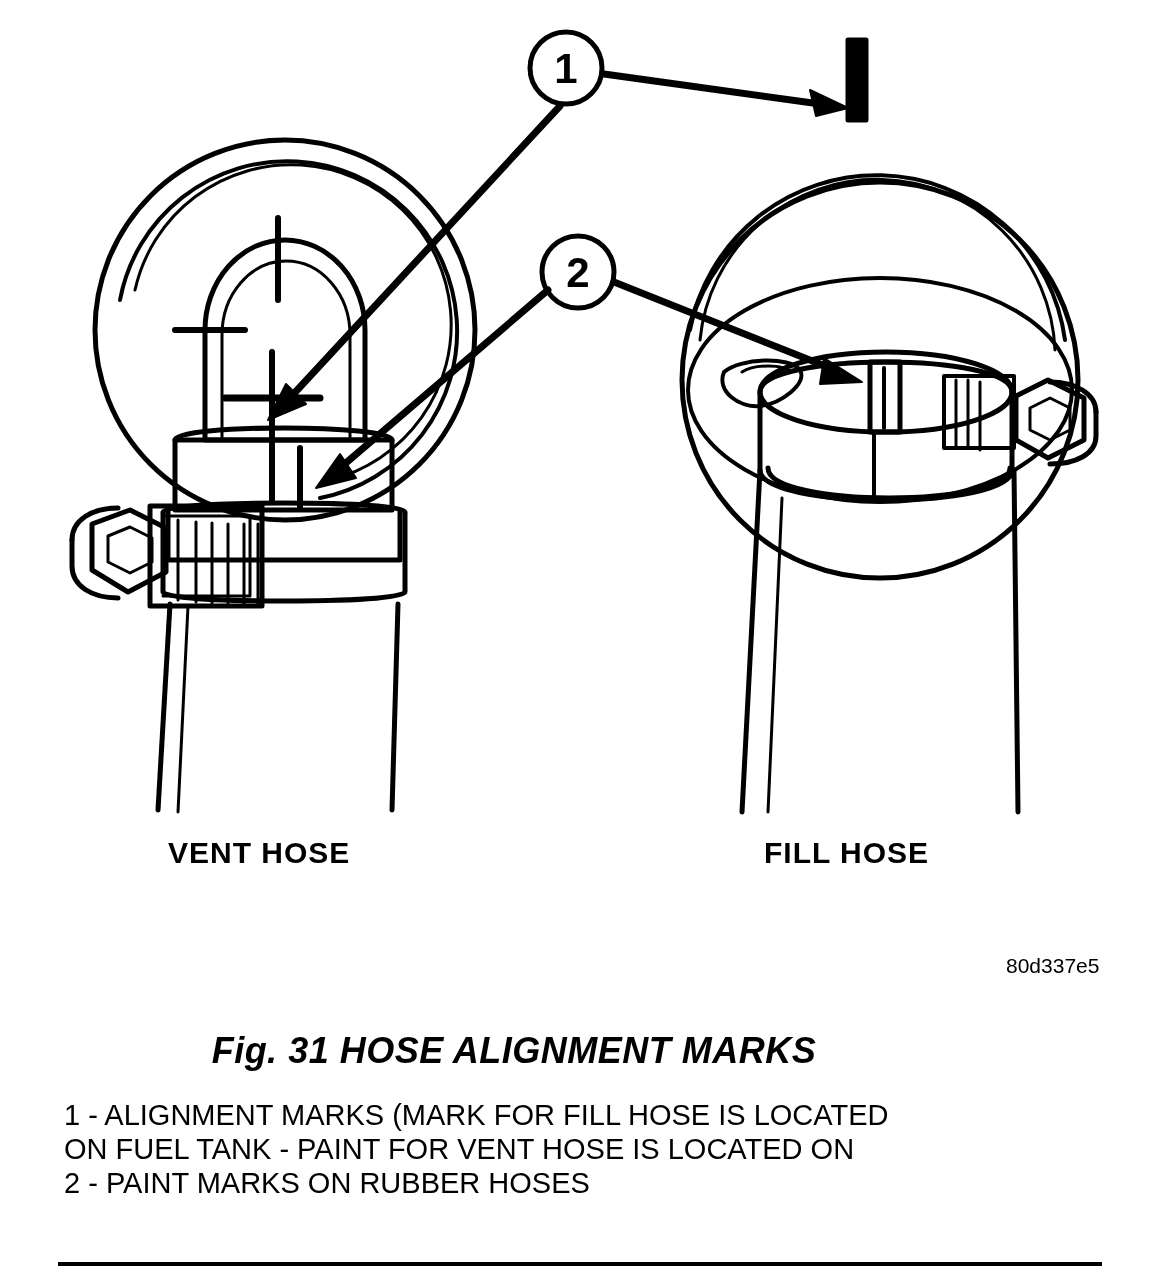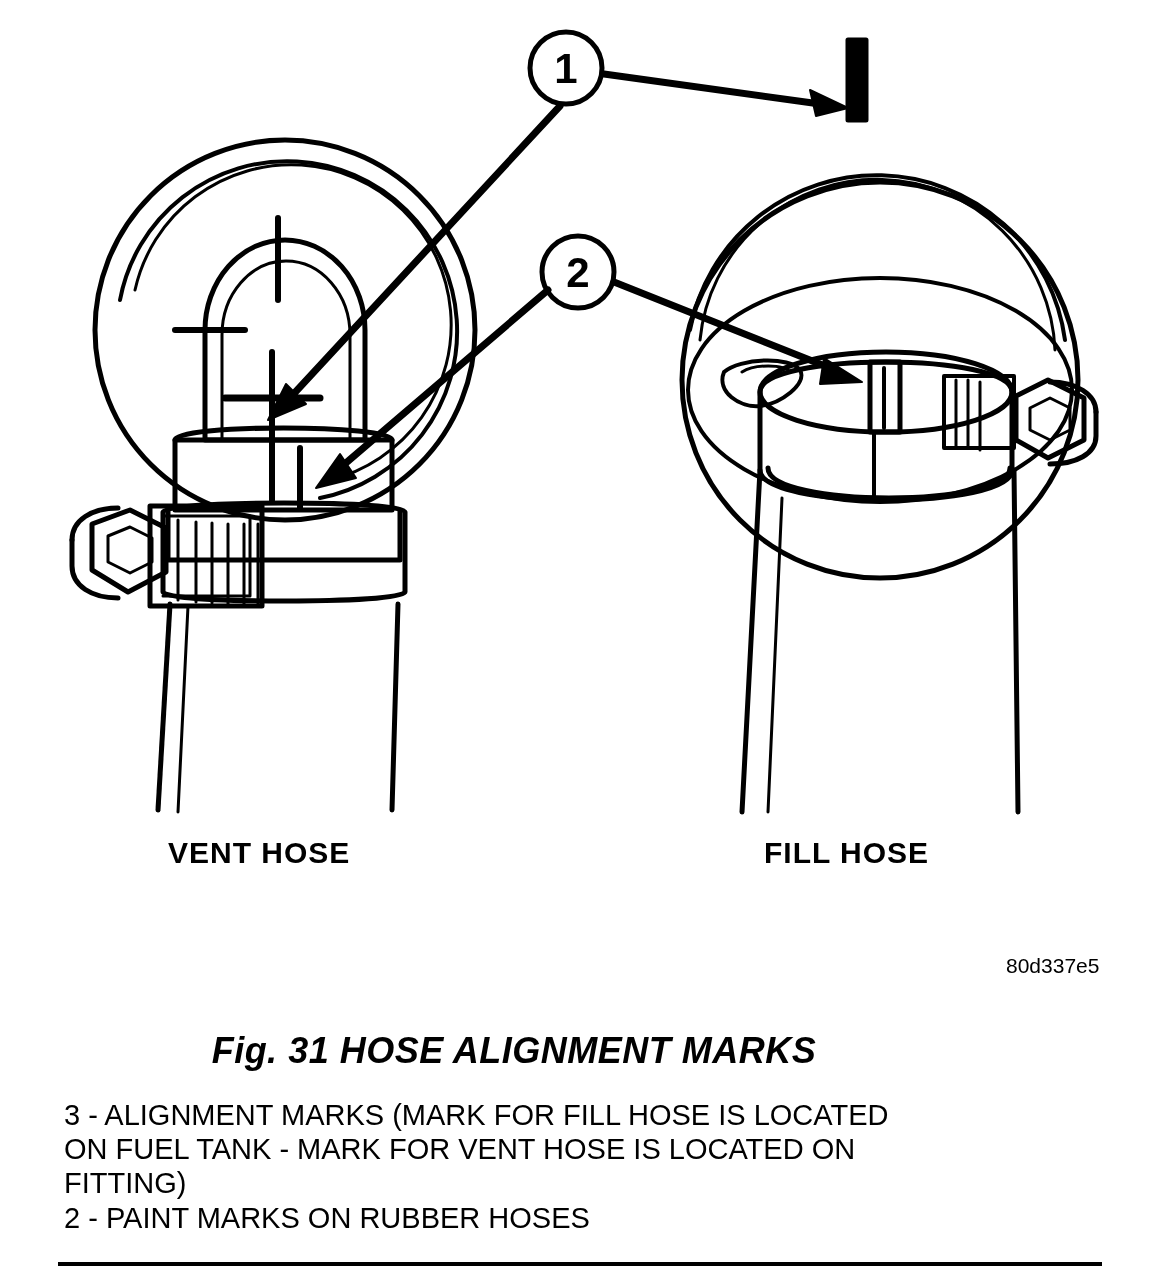--- a/index.html
+++ b/index.html
@@ -203,19 +203,18 @@
 
 <div class="caption-label" id="vent-hose-label">VENT HOSE</div>
 
 <div class="caption-label" id="fill-hose-label">FILL HOSE</div>
 
 <div id="figure-code">80d337e5</div>
 
 <div id="figure-title">Fig. 31 HOSE ALIGNMENT MARKS</div>
 
 <div id="legend">
-  <div class="legend-row">3 - ALIGNMENT MARKS (MARK FOR FILL HOSE IS LOCATED</div>
-  <div class="legend-row">ON FUEL TANK - MARK FOR VENT HOSE IS LOCATED ON</div>
-  <div class="legend-row">FITTING)</div>
+  <div class="legend-row">1 - ALIGNMENT MARKS (MARK FOR FILL HOSE IS LOCATED</div>
+  <div class="legend-row">ON FUEL TANK - PAINT FOR VENT HOSE IS LOCATED ON</div>
   <div class="legend-row">2 - PAINT MARKS ON RUBBER HOSES</div>
 </div>
 
 <div id="bottom-rule"></div>
 
 </body></html>

